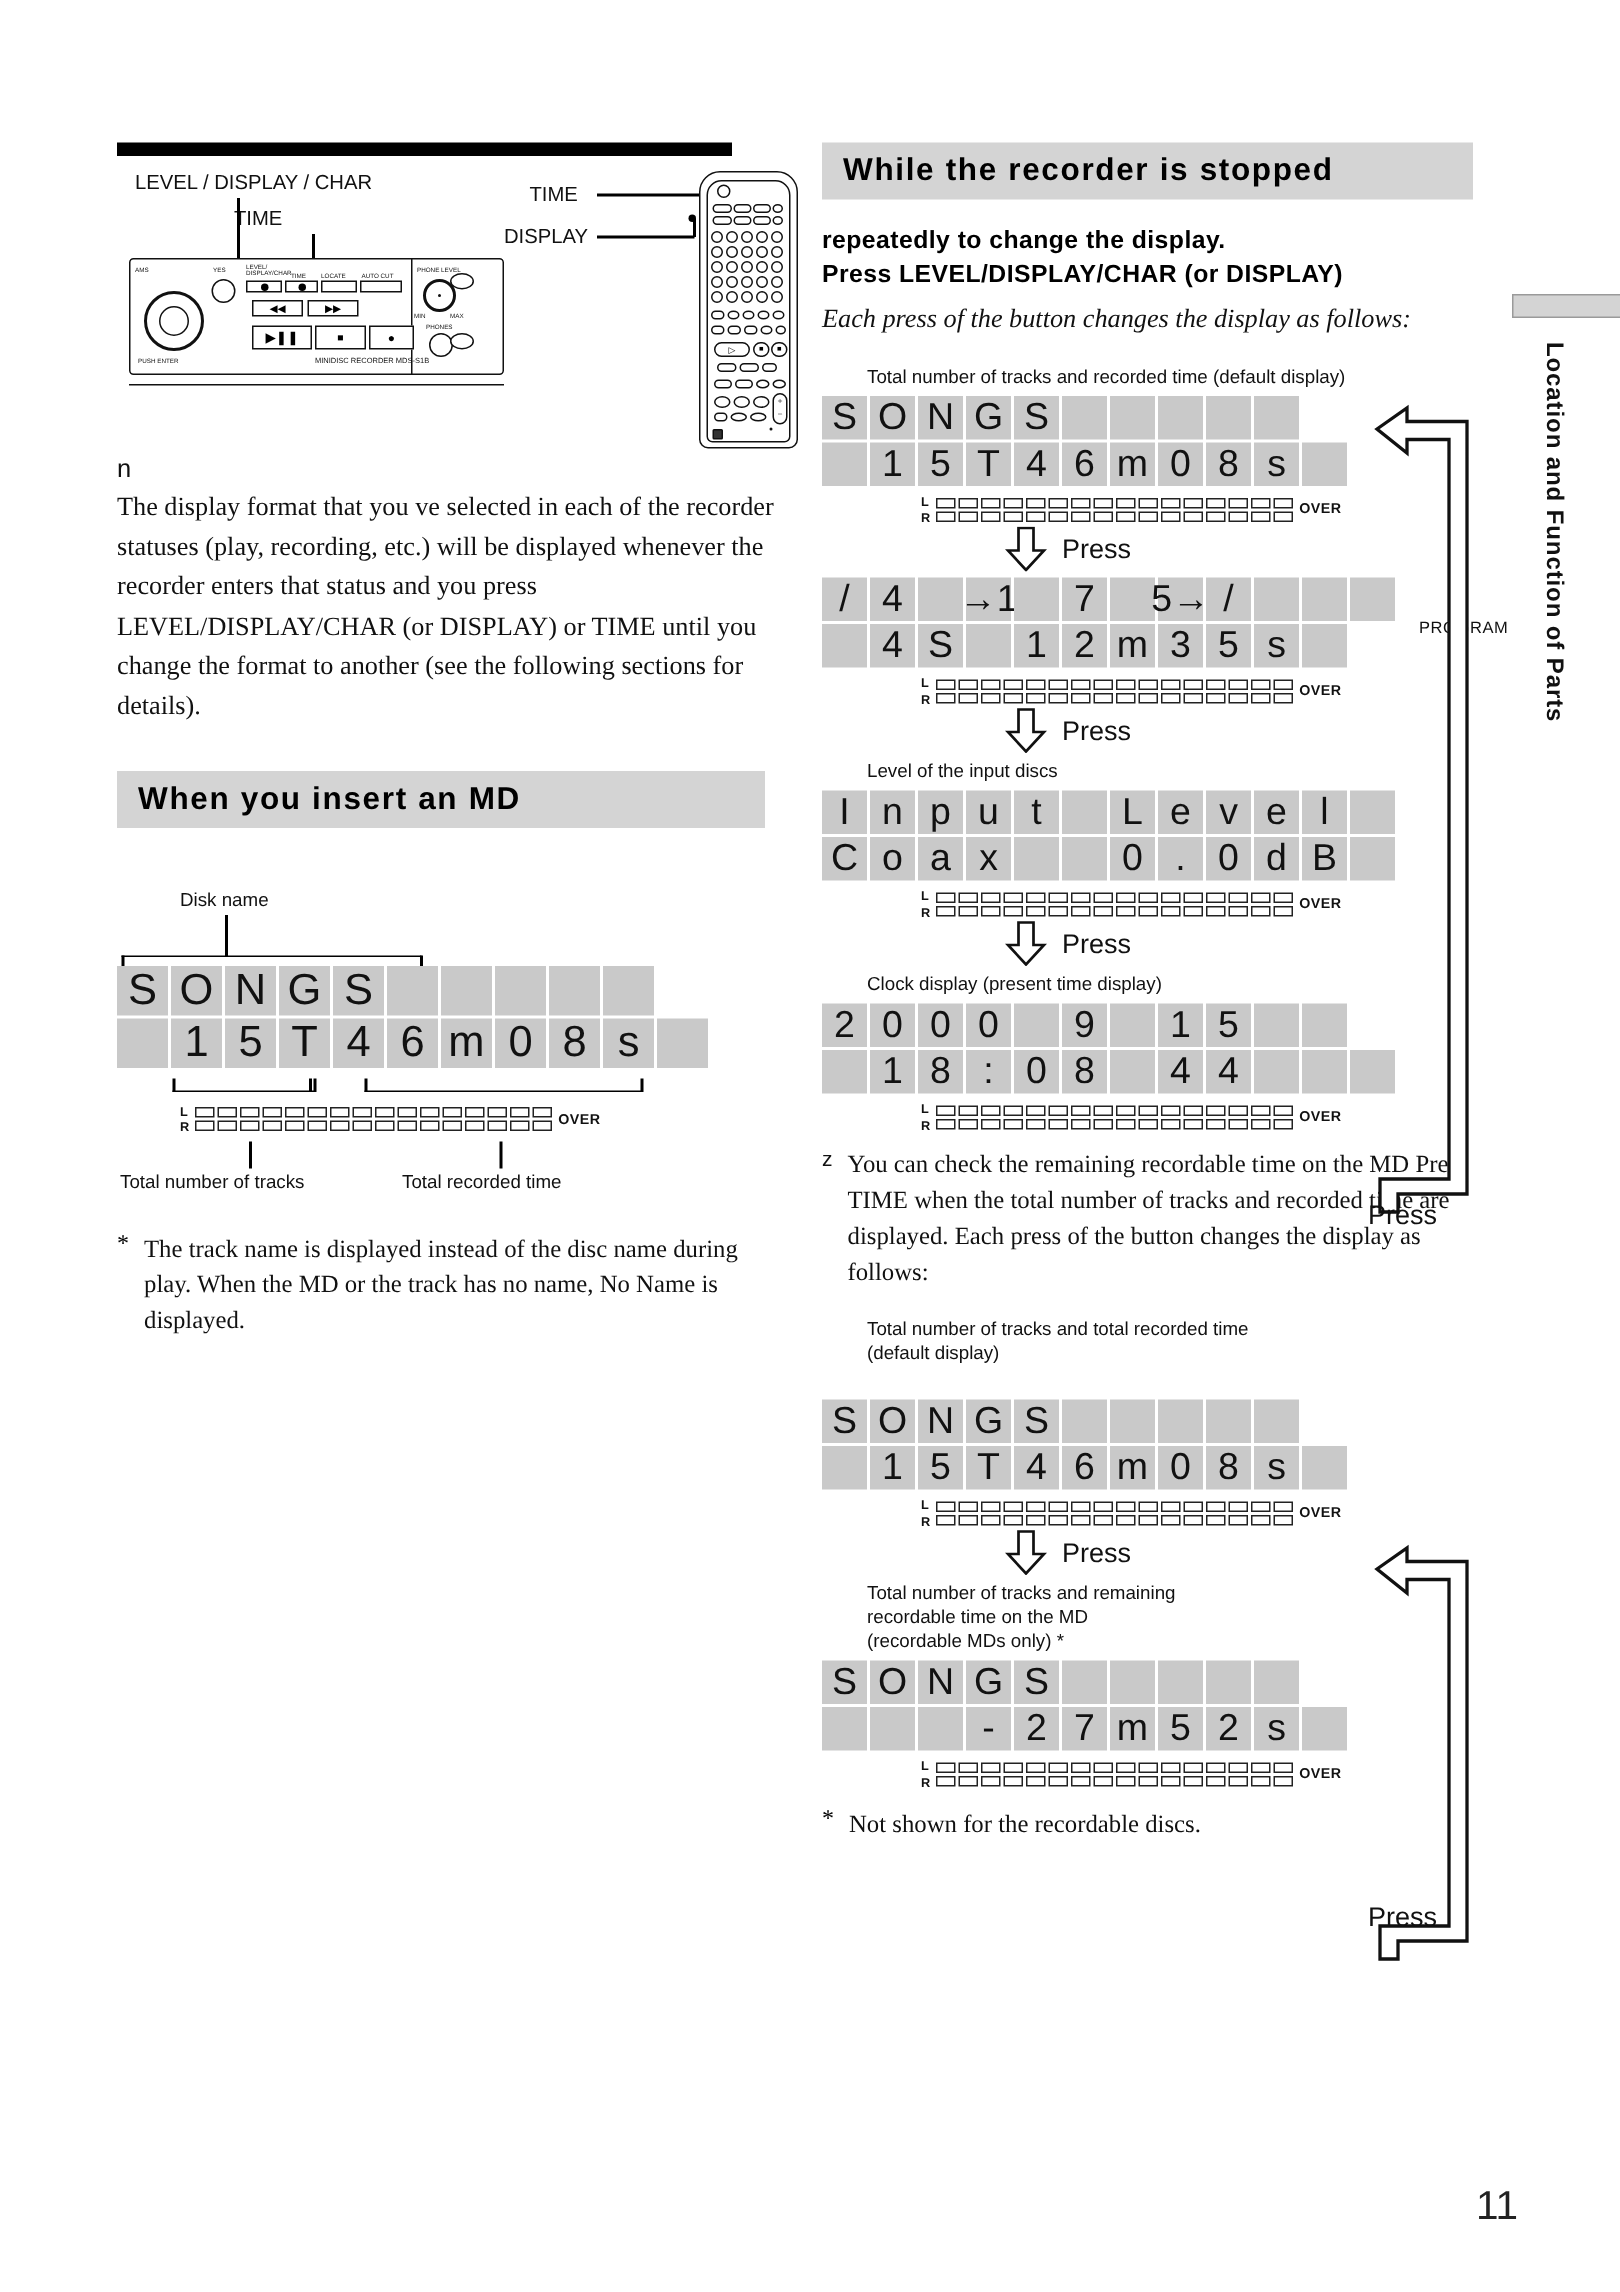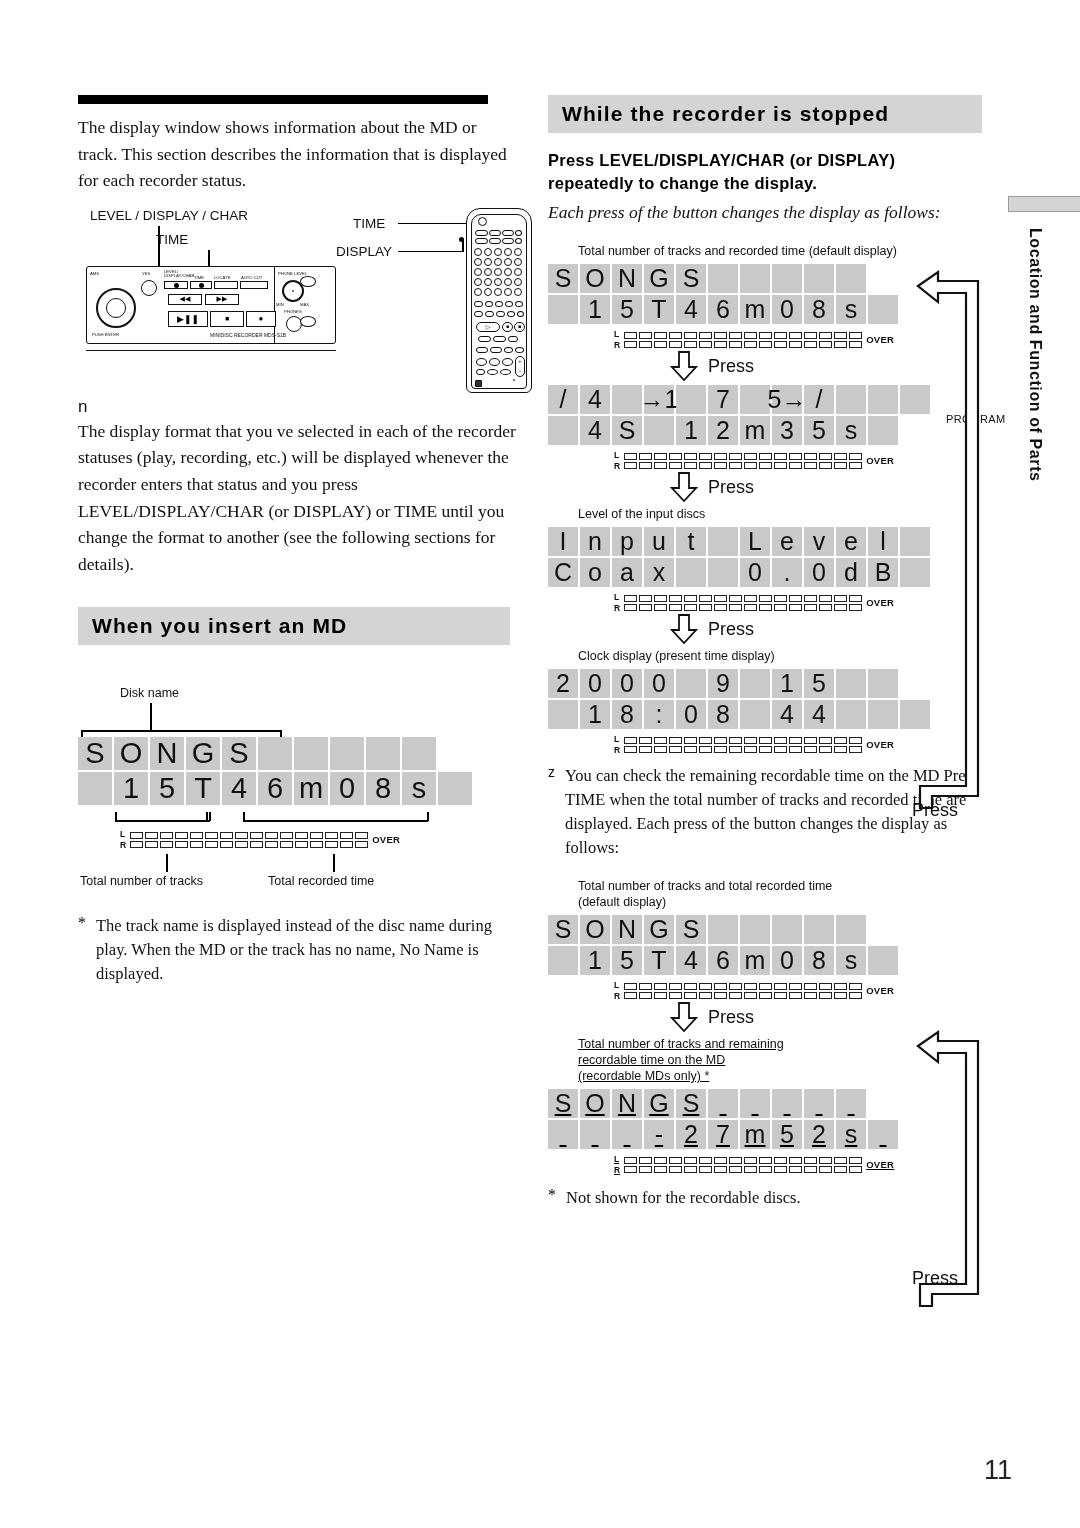--- a/index.html
+++ b/index.html
@@ -123,23 +123,20 @@
 </style>
 </head>
 <body>
 
 <div class="page">
 
   <div class="col-left">
 
     <div class="title-rule"></div>
 
-    <div class="body-serif">
-      <p>The display window shows information about the MD or track.  This section describes the information that is displayed for each recorder status.</p>
-    </div>
 
     <div class="art-block" style="height:175px;">
 
       <div class="lbl-cb" style="position:absolute; left:12px; top:0px;">LEVEL / DISPLAY / CHAR</div>
       <div class="lbl-cb" style="position:absolute; left:78px; top:24px;">TIME</div>
 
       <div class="leader" style="left:80px; top:18px; width:1.6px; height:44px;"></div>
       <div class="leader" style="left:130px; top:42px; width:1.6px; height:20px;"></div>
 
       <div class="recorder">
@@ -391,22 +388,22 @@
       <span class="star" style="font-size:16px;">*</span>
       <span class="footnote">The track name is displayed instead of the disc name during play.  When the MD or the track has no name,  No Name  is displayed.</span>
     </div>
   </div>
 
   <div class="col-right">
 
     <div class="grey-head" style="width:434px;">While the recorder is stopped</div>
 
     <div style="margin-top:16px;">
+      <div class="subhead-bold">repeatedly to change the display.</div>
       <div class="subhead-bold">Press LEVEL/DISPLAY/CHAR (or DISPLAY)</div>
-      <div class="subhead-bold">repeatedly to change the display.</div>
       <div class="body-serif" style="margin-top:3px;font-style:italic;">
         <span>Each press of the button changes the display as follows:</span>
       </div>
     </div>
 
     <div id="steps-1" style="margin-top:18px;">
         <div style="margin-bottom: 4px;">
           <div class="cap" style="margin-left: 30px; margin-bottom: 5px; white-space: pre-line;">Total number of tracks and recorded time (default display)</div>
           <div style="display: flex; align-items: flex-end; gap: 16px;">
             <div class="md-display small">
@@ -757,21 +754,21 @@
         </div>
       </div>
 
     <div style="display:flex; gap:10px; margin-top:10px;">
       <span style="font-family:'Liberation Sans',sans-serif; font-size:14px; color:#111;">z</span>
       <span class="footnote">You can check the remaining recordable time on the MD Press TIME when the total number of tracks and recorded time are displayed.  Each press of the button changes the display as follows:</span>
     </div>
 
     <div id="steps-2" style="margin-top:18px;">
         <div style="margin-bottom: 4px;">
-          <div class="cap" style="margin-left: 30px; margin-bottom: 5px; white-space: pre-line;">Total number of tracks and total recorded time
+          <div class="cap" style="margin-left: 30px; margin-bottom: 23px; white-space: pre-line;">Total number of tracks and total recorded time
 (default display)</div>
           <div style="display: flex; align-items: flex-end; gap: 16px;">
             <div class="md-display small">
               <div class="md-rows">
                 <div class="md-row">
                   <div class="md-cell">S</div>
                   <div class="md-cell">O</div>
                   <div class="md-cell">N</div>
                   <div class="md-cell">G</div>
                   <div class="md-cell">S</div>
@@ -844,21 +841,21 @@
               <span class="vu-over">OVER</span>
             </div>
           </div>
           <div class="press-row" style="margin-left: 122px; margin-top: 2px;">
             <svg class="arrow-down" viewBox="0 0 28 30">
               <path d="M 9 1 L 19 1 L 19 16 L 26 16 L 14 29 L 2 16 L 9 16 Z" fill="#fff" stroke="#111" stroke-width="1.8"></path>
             </svg>
             <span class="press-lbl">Press</span>
           </div>
         </div>
-        <div style="margin-bottom: 12px; text-decoration: underline;">
+        <div style="margin-bottom: 12px;">
           <div class="cap" style="margin-left: 30px; margin-bottom: 5px; white-space: pre-line;">Total number of tracks and remaining
 recordable time on the MD
 (recordable MDs only) *</div>
           <div style="display: flex; align-items: flex-end; gap: 16px;">
             <div class="md-display small">
               <div class="md-rows">
                 <div class="md-row">
                   <div class="md-cell">S</div>
                   <div class="md-cell">O</div>
                   <div class="md-cell">N</div>

